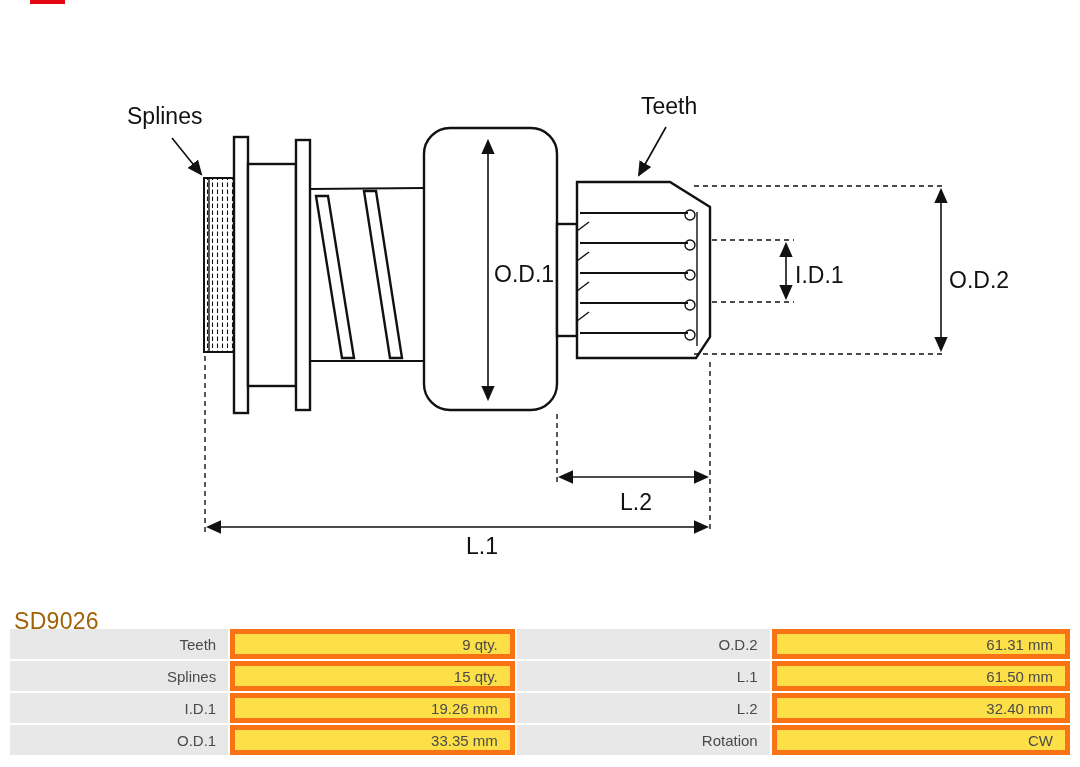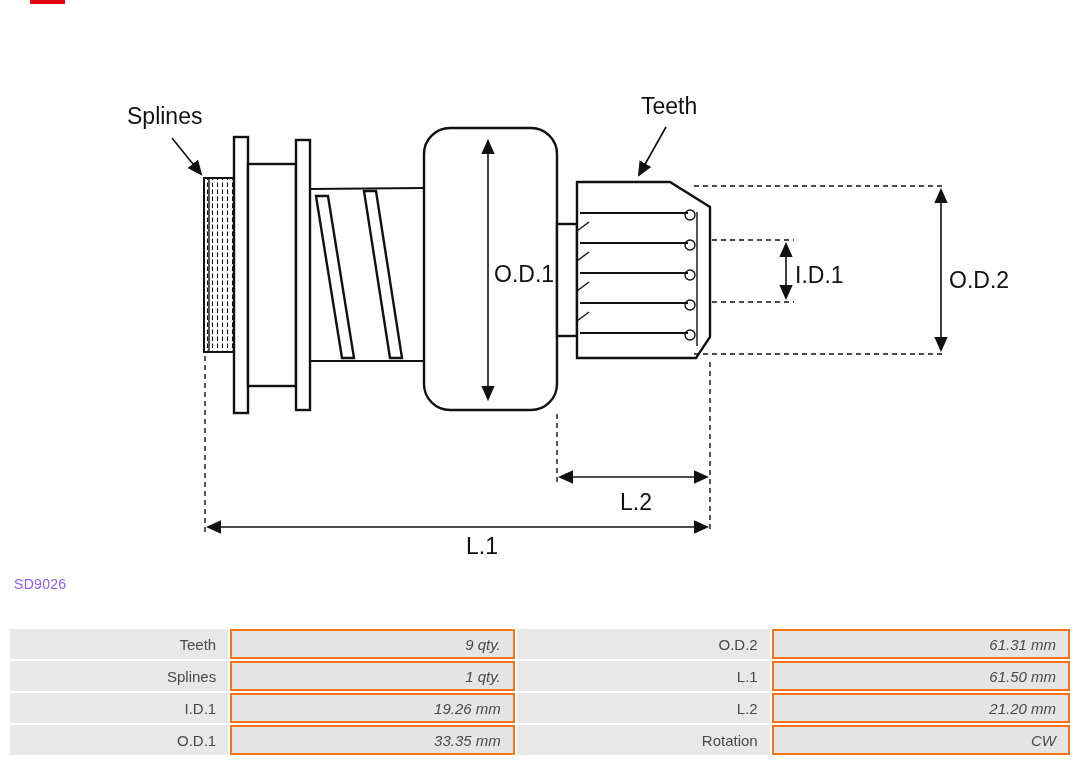--- a/index.html
+++ b/index.html
@@ -19,36 +19,36 @@
 
   
   .ol   { fill:#ffffff; stroke:#111111; stroke-width:2.4; }
   .ln   { stroke:#111111; stroke-width:2; fill:none; }
   .thin { stroke:#111111; stroke-width:1.4; fill:none; }
   .dash { stroke:#111111; stroke-width:1.4; fill:none; stroke-dasharray:5 4; }
   .dim  { stroke:#111111; stroke-width:1.6; fill:none; }
   .dlabel { font-size:23px; fill:#111111; font-family:"Liberation Sans", sans-serif; }
 
   .product-code {
-    position:absolute; left:14px; top:576px;
-    font-size:14px; color:#8b5cf6; letter-spacing:0.3px;
+    position:absolute; left:14px; top:608px;
+    font-size:23px; color:#a16207; letter-spacing:0.3px;
   }
 
   .spec-table {
     position:absolute; left:8px; top:627px; width:1064px;
     border-collapse:separate; border-spacing:2px;
     table-layout:fixed;
   }
   .spec-table td {
     height:30px; font-size:15px; color:#4a4a4a;
     text-align:right; padding:0 12px; vertical-align:middle;
     white-space:nowrap; overflow:hidden;
   }
   td.lbl { background:#e8e8e8; }
-  td.val { background:#e5e5e5; border:2px solid #f97316;font-style:italic; }
+  td.val { background:#fde047; border:5px solid #f97316; }
   col.c1 { width:20.7%; }
   col.c2 { width:27.0%; }
   col.c3 { width:24.0%; }
   col.c4 { width:28.3%; }
 </style>
 </head>
 <body>
 
 <div class="page">
 
@@ -152,29 +152,29 @@
       </colgroup>
     <tbody>
       <tr>
         <td class="lbl">Teeth</td>
         <td class="val">9 qty.</td>
         <td class="lbl">O.D.2</td>
         <td class="val">61.31 mm</td>
       </tr>
       <tr>
         <td class="lbl">Splines</td>
-        <td class="val">1 qty.</td>
+        <td class="val">15 qty.</td>
         <td class="lbl">L.1</td>
         <td class="val">61.50 mm</td>
       </tr>
       <tr>
         <td class="lbl">I.D.1</td>
         <td class="val">19.26 mm</td>
         <td class="lbl">L.2</td>
-        <td class="val">21.20 mm</td>
+        <td class="val">32.40 mm</td>
       </tr>
       <tr>
         <td class="lbl">O.D.1</td>
         <td class="val">33.35 mm</td>
         <td class="lbl">Rotation</td>
         <td class="val">CW</td>
       </tr>
     </tbody>
   </table>
 

